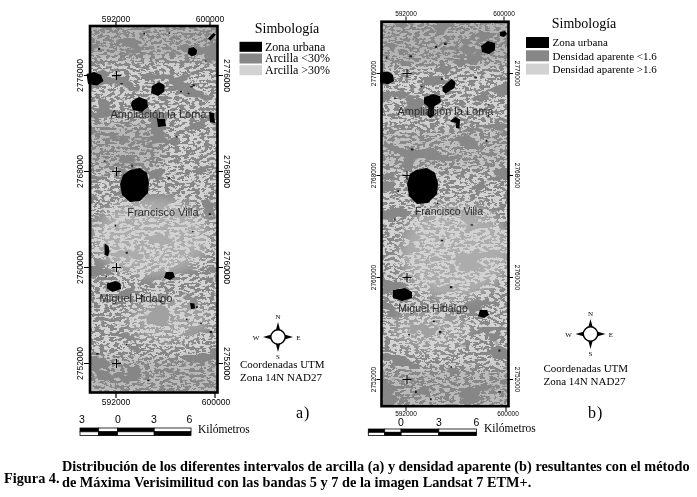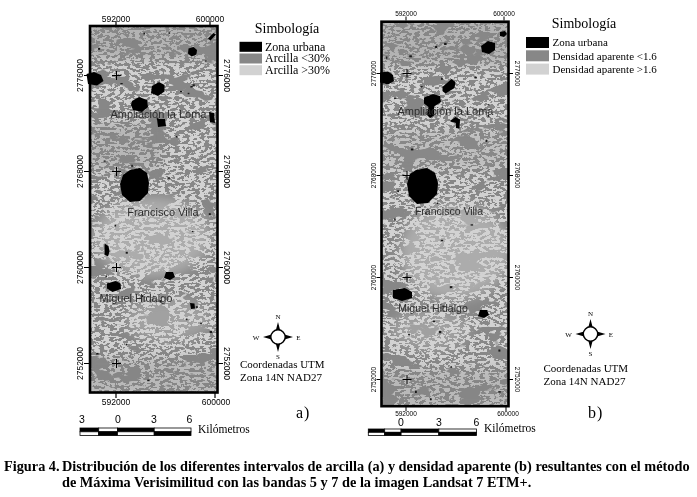--- a/index.html
+++ b/index.html
@@ -336,16 +336,16 @@
     <rect x="368.3" y="432.3" width="16.4" height="3.3" fill="#fff" stroke="#000" stroke-width="0.8"></rect>
     <rect x="384.7" y="432.3" width="16.4" height="3.3" fill="#000" stroke="#000" stroke-width="0.8"></rect>
     <rect x="401.1" y="432.3" width="37.7" height="3.3" fill="#fff" stroke="#000" stroke-width="0.8"></rect>
     <rect x="438.8" y="432.3" width="37.7" height="3.3" fill="#000" stroke="#000" stroke-width="0.8"></rect>
   </g>
 
   <text x="484" y="432" font-size="11.5" font-family="Liberation Serif, serif">Kilómetros</text>
 </svg>
 
 <div class="abs" style="left:4px;top:458px;width:760px;font-size:14.3px;font-weight:bold;color:#000;line-height:16.4px;">
-  <div style="position:absolute;left:0;top:0;">Figura 4.</div>
+  <div style="position:absolute;left:0;top:12px;">Figura 4.</div>
   <div style="margin-left:58px;">Distribución de los diferentes intervalos de arcilla (a) y densidad aparente (b) resultantes con el método<br>
 de Máxima Verisimilitud con las bandas 5 y 7 de la imagen Landsat 7 ETM+.</div>
 </div>
 
 </body></html>

